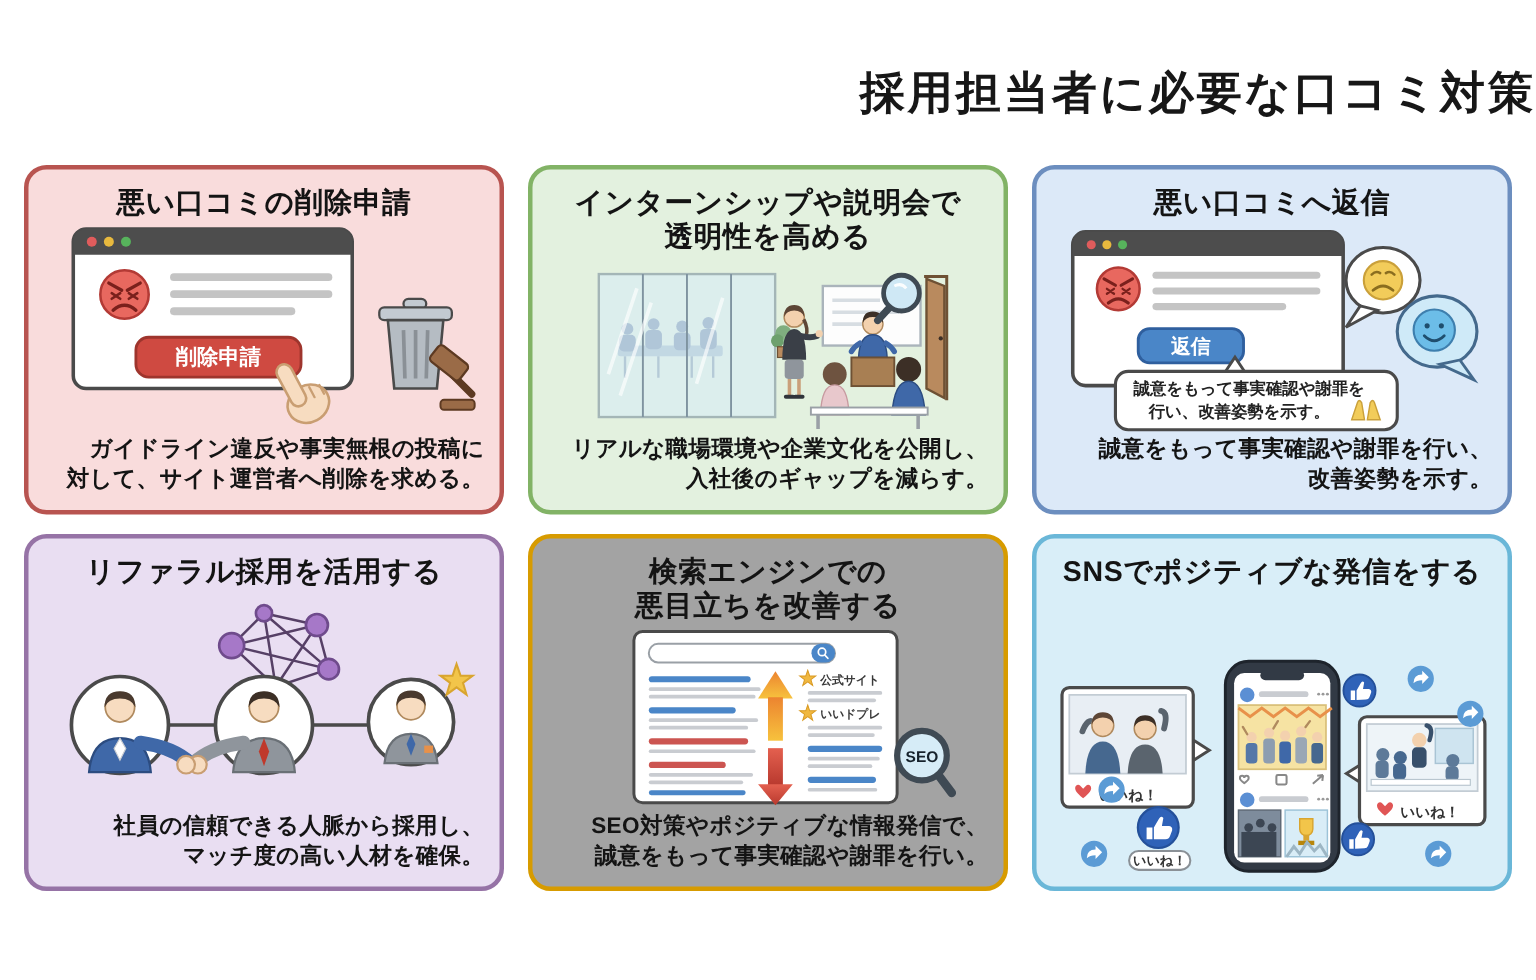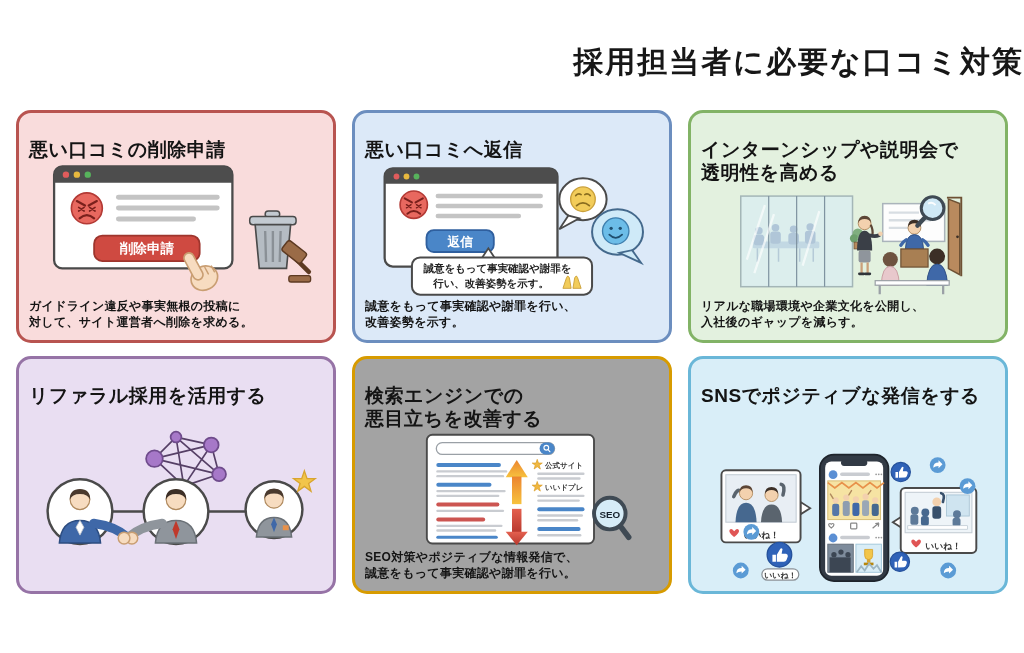--- a/index.html
+++ b/index.html
@@ -14,25 +14,25 @@
   .grid{
     position:absolute;left:16px;top:110px;width:992px;
     display:grid;grid-template-columns:320px 320px 320px;
     grid-template-rows:233px 238px;column-gap:16px;row-gap:13px;
   }
   .card{
     box-sizing:border-box;border:3px solid #888;border-radius:15px;
     padding:7px 10px 8px;display:flex;flex-direction:column;
   }
   .card-title{
-    margin:18px 0 0;font-size:19px;font-weight:bold;
+    margin:4px 0 0;text-align:center;font-size:19px;font-weight:bold;
     color:#141414;line-height:1.22;white-space:pre-line;letter-spacing:0.5px;
   }
   .card-desc{
-    margin:0 0 2px;text-align:left;font-size:12px;font-weight:bold;
+    margin:0 0 2px;text-align:right;font-size:15px;font-weight:bold;
     color:#141414;line-height:1.35;white-space:pre-line;letter-spacing:0.3px;
   }
   .card-illus{flex:1;min-height:0;display:flex;align-items:center;justify-content:flex-end;}
   .card-illus svg{width:100%;height:100%;}
   svg text{font-family:"Liberation Sans","DejaVu Sans",sans-serif;}
 </style>
 </head>
 <body style="background: rgb(255, 255, 255);">
 
 <h1 class="page-title">採用担当者に必要な口コミ対策</h1>
@@ -78,77 +78,20 @@
         </g>
         <g>
           <path d="M282,108 l14,14" stroke="#5d3a22" stroke-width="5" stroke-linecap="round"></path>
           <rect x="267" y="93" width="26" height="14" rx="3" transform="rotate(38 280 100)" fill="#9a6b47" stroke="#5d3a22" stroke-width="1.6"></rect>
           <rect x="274" y="126" width="24" height="7" rx="2.5" fill="#9a6b47" stroke="#5d3a22" stroke-width="1.4"></rect>
         </g>
       </svg>
     </div>
     <p class="card-desc">ガイドライン違反や事実無根の投稿に
 対して、サイト運営者へ削除を求める。</p>
-  </section>
-
-  <section class="card" style="border-color: rgb(108, 142, 191); background-color: rgb(220, 233, 248);">
-    <h2 class="card-title">悪い口コミへ返信</h2>
-    <div class="card-illus">
-      <svg viewBox="0 0 300 150" preserveAspectRatio="xMidYMid meet">
-        <g>
-          <rect x="10" y="8" width="190" height="108" rx="9" fill="#ffffff" stroke="#4a4a4a" stroke-width="2.5"></rect>
-          <path d="M10,25 v-8 a9,9 0 0 1 9,-9 h172 a9,9 0 0 1 9,9 v8 z" fill="#4d4d4d"></path>
-          <circle cx="23" cy="17" r="3.2" fill="#e05c5c"></circle>
-          <circle cx="34" cy="17" r="3.2" fill="#e8b93e"></circle>
-          <circle cx="45" cy="17" r="3.2" fill="#57b35c"></circle>
-        </g>
-        <g>
-          <circle cx="42" cy="48" r="15" fill="#e8685f" stroke="#b33a35" stroke-width="1.8"></circle>
-          <path d="M32,41 l8,4.5 M52,41 l-8,4.5" stroke="#7a201c" stroke-width="2.2" stroke-linecap="round" fill="none"></path>
-          <path d="M34,48 l5,3.5 M39,48 l-5,3.5 M45,48 l5,3.5 M50,48 l-5,3.5" stroke="#7a201c" stroke-width="1.6" stroke-linecap="round"></path>
-          <path d="M35,58 Q42,52 49,58" stroke="#7a201c" stroke-width="2.2" fill="none" stroke-linecap="round"></path>
-        </g>
-        <g>
-          <rect x="66" y="36" width="118" height="5" rx="2.5" fill="#c4c4c4"></rect>
-          <rect x="66" y="47" width="118" height="5" rx="2.5" fill="#c4c4c4"></rect>
-          <rect x="66" y="58" width="94" height="5" rx="2.5" fill="#c4c4c4"></rect>
-        </g>
-        <g>
-          <rect x="56" y="76" width="74" height="24" rx="8" fill="#4a86c8" stroke="#2f5f9e" stroke-width="2"></rect>
-          <text x="93" y="93" font-size="14" font-weight="bold" fill="#ffffff" text-anchor="middle">返信</text>
-        </g>
-        <g>
-          <polygon points="116,108 132,108 124,96" fill="#ffffff" stroke="#4a4a4a" stroke-width="2"></polygon>
-          <rect x="40" y="106" width="198" height="41" rx="9" fill="#ffffff" stroke="#4a4a4a" stroke-width="2.2"></rect>
-          <text x="134" y="122" font-size="11.5" font-weight="bold" fill="#222222" text-anchor="middle">誠意をもって事実確認や謝罪を</text>
-          <text x="127" y="138" font-size="11.5" font-weight="bold" fill="#222222" text-anchor="middle">行い、改善姿勢を示す。</text>
-          <g>
-            <path d="M206,140 l4,-12 q1,-3 3,0 l2,12 z" fill="#f2cc5a" stroke="#caa03a" stroke-width="1"></path>
-            <path d="M226,140 l-4,-12 q-1,-3 -3,0 l-2,12 z" fill="#f2cc5a" stroke="#caa03a" stroke-width="1"></path>
-          </g>
-        </g>
-        <g>
-          <ellipse cx="228" cy="42" rx="26" ry="23" fill="#ffffff" stroke="#4a4a4a" stroke-width="2.2"></ellipse>
-          <polygon points="212,60 202,75 224,63" fill="#ffffff" stroke="#4a4a4a" stroke-width="2"></polygon>
-          <circle cx="228" cy="42" r="13.5" fill="#f2cc5a" stroke="#caa03a" stroke-width="1.5"></circle>
-          <path d="M220,38 q3,-3 6,-1 M230,37 q3,-2 6,1" stroke="#8a6d1f" stroke-width="1.8" fill="none" stroke-linecap="round"></path>
-          <path d="M221,49 q7,-6 14,0" stroke="#8a6d1f" stroke-width="2" fill="none" stroke-linecap="round"></path>
-        </g>
-        <g>
-          <ellipse cx="266" cy="78" rx="28" ry="25" fill="#cfeaf8" stroke="#44698c" stroke-width="2.2"></ellipse>
-          <polygon points="282,98 292,112 268,101" fill="#cfeaf8" stroke="#44698c" stroke-width="2"></polygon>
-          <circle cx="264" cy="77" r="14.5" fill="#6cbde8" stroke="#3e7fae" stroke-width="1.5"></circle>
-          <circle cx="259" cy="74" r="1.8" fill="#1f4e6e"></circle>
-          <circle cx="269" cy="74" r="1.8" fill="#1f4e6e"></circle>
-          <path d="M257,81 q7,7 14,0" stroke="#1f4e6e" stroke-width="2" fill="none" stroke-linecap="round"></path>
-        </g>
-      </svg>
-    </div>
-    <p class="card-desc">誠意をもって事実確認や謝罪を行い、
-改善姿勢を示す。</p>
   </section>
 
   <section class="card" style="border-color: rgb(130, 179, 102); background-color: rgb(227, 241, 223);">
     <h2 class="card-title">インターンシップや説明会で
 透明性を高める</h2>
     <div class="card-illus">
       <svg viewBox="0 0 300 150" preserveAspectRatio="xMidYMid meet">
         <g>
           <rect x="24" y="76" width="88" height="9" rx="2" fill="#9fb6c4"></rect>
           <g fill="#6f87a6">
@@ -215,20 +158,77 @@
           <path d="M281,18 h19 v104" stroke="#6e5134" stroke-width="2.5" fill="none"></path>
           <polygon points="283,20 298,26 298,120 283,112" fill="#b98a5e" stroke="#6e5134" stroke-width="2"></polygon>
           <circle cx="295" cy="70" r="1.8" fill="#3c2f26"></circle>
         </g>
       </svg>
     </div>
     <p class="card-desc">リアルな職場環境や企業文化を公開し、
 入社後のギャップを減らす。</p>
   </section>
 
+  <section class="card" style="border-color: rgb(108, 142, 191); background-color: rgb(220, 233, 248);">
+    <h2 class="card-title">悪い口コミへ返信</h2>
+    <div class="card-illus">
+      <svg viewBox="0 0 300 150" preserveAspectRatio="xMidYMid meet">
+        <g>
+          <rect x="10" y="8" width="190" height="108" rx="9" fill="#ffffff" stroke="#4a4a4a" stroke-width="2.5"></rect>
+          <path d="M10,25 v-8 a9,9 0 0 1 9,-9 h172 a9,9 0 0 1 9,9 v8 z" fill="#4d4d4d"></path>
+          <circle cx="23" cy="17" r="3.2" fill="#e05c5c"></circle>
+          <circle cx="34" cy="17" r="3.2" fill="#e8b93e"></circle>
+          <circle cx="45" cy="17" r="3.2" fill="#57b35c"></circle>
+        </g>
+        <g>
+          <circle cx="42" cy="48" r="15" fill="#e8685f" stroke="#b33a35" stroke-width="1.8"></circle>
+          <path d="M32,41 l8,4.5 M52,41 l-8,4.5" stroke="#7a201c" stroke-width="2.2" stroke-linecap="round" fill="none"></path>
+          <path d="M34,48 l5,3.5 M39,48 l-5,3.5 M45,48 l5,3.5 M50,48 l-5,3.5" stroke="#7a201c" stroke-width="1.6" stroke-linecap="round"></path>
+          <path d="M35,58 Q42,52 49,58" stroke="#7a201c" stroke-width="2.2" fill="none" stroke-linecap="round"></path>
+        </g>
+        <g>
+          <rect x="66" y="36" width="118" height="5" rx="2.5" fill="#c4c4c4"></rect>
+          <rect x="66" y="47" width="118" height="5" rx="2.5" fill="#c4c4c4"></rect>
+          <rect x="66" y="58" width="94" height="5" rx="2.5" fill="#c4c4c4"></rect>
+        </g>
+        <g>
+          <rect x="56" y="76" width="74" height="24" rx="8" fill="#4a86c8" stroke="#2f5f9e" stroke-width="2"></rect>
+          <text x="93" y="93" font-size="14" font-weight="bold" fill="#ffffff" text-anchor="middle">返信</text>
+        </g>
+        <g>
+          <polygon points="116,108 132,108 124,96" fill="#ffffff" stroke="#4a4a4a" stroke-width="2"></polygon>
+          <rect x="40" y="106" width="198" height="41" rx="9" fill="#ffffff" stroke="#4a4a4a" stroke-width="2.2"></rect>
+          <text x="134" y="122" font-size="11.5" font-weight="bold" fill="#222222" text-anchor="middle">誠意をもって事実確認や謝罪を</text>
+          <text x="127" y="138" font-size="11.5" font-weight="bold" fill="#222222" text-anchor="middle">行い、改善姿勢を示す。</text>
+          <g>
+            <path d="M206,140 l4,-12 q1,-3 3,0 l2,12 z" fill="#f2cc5a" stroke="#caa03a" stroke-width="1"></path>
+            <path d="M226,140 l-4,-12 q-1,-3 -3,0 l-2,12 z" fill="#f2cc5a" stroke="#caa03a" stroke-width="1"></path>
+          </g>
+        </g>
+        <g>
+          <ellipse cx="228" cy="42" rx="26" ry="23" fill="#ffffff" stroke="#4a4a4a" stroke-width="2.2"></ellipse>
+          <polygon points="212,60 202,75 224,63" fill="#ffffff" stroke="#4a4a4a" stroke-width="2"></polygon>
+          <circle cx="228" cy="42" r="13.5" fill="#f2cc5a" stroke="#caa03a" stroke-width="1.5"></circle>
+          <path d="M220,38 q3,-3 6,-1 M230,37 q3,-2 6,1" stroke="#8a6d1f" stroke-width="1.8" fill="none" stroke-linecap="round"></path>
+          <path d="M221,49 q7,-6 14,0" stroke="#8a6d1f" stroke-width="2" fill="none" stroke-linecap="round"></path>
+        </g>
+        <g>
+          <ellipse cx="266" cy="78" rx="28" ry="25" fill="#cfeaf8" stroke="#44698c" stroke-width="2.2"></ellipse>
+          <polygon points="282,98 292,112 268,101" fill="#cfeaf8" stroke="#44698c" stroke-width="2"></polygon>
+          <circle cx="264" cy="77" r="14.5" fill="#6cbde8" stroke="#3e7fae" stroke-width="1.5"></circle>
+          <circle cx="259" cy="74" r="1.8" fill="#1f4e6e"></circle>
+          <circle cx="269" cy="74" r="1.8" fill="#1f4e6e"></circle>
+          <path d="M257,81 q7,7 14,0" stroke="#1f4e6e" stroke-width="2" fill="none" stroke-linecap="round"></path>
+        </g>
+      </svg>
+    </div>
+    <p class="card-desc">誠意をもって事実確認や謝罪を行い、
+改善姿勢を示す。</p>
+  </section>
+
   <section class="card" style="border-color: rgb(150, 115, 166); background-color: rgb(233, 222, 242);">
     <h2 class="card-title">リファラル採用を活用する</h2>
     <div class="card-illus">
       <svg viewBox="0 0 300 150" preserveAspectRatio="xMidYMid meet">
         <g>
           <g stroke="#564066" stroke-width="1.7">
             <path d="M150,16 L186,24 M150,16 L128,38 M150,16 L194,54 M150,16 L158,66 M186,24 L128,38 M186,24 L194,54 M186,24 L158,66 M128,38 L194,54 M128,38 L158,66 M194,54 L158,66"></path>
           </g>
           <circle cx="150" cy="16" r="5.5" fill="#a678c8" stroke="#6f4b8c" stroke-width="1.8"></circle>
           <circle cx="186" cy="24" r="7.5" fill="#a678c8" stroke="#6f4b8c" stroke-width="1.8"></circle>
@@ -263,20 +263,22 @@
           <path d="M240,79 q0,-10.5 10,-10.5 q10,0 10,10.5 q-2.5,-5.5 -10,-5.5 q-7.5,0 -10,5.5 z" fill="#4a3a2e"></path>
           <path d="M232,118 q2,-20 18,-20 q16,0 18,20 z" fill="#8f959c" stroke="#6a7076" stroke-width="1.5"></path>
           <polygon points="250,98 247,105 250,113 253,105" fill="#3f68a8"></polygon>
           <rect x="259" y="106" width="6" height="5" fill="#e8914a"></rect>
         </g>
         <g transform="translate(281,62) scale(2.3)">
           <polygon points="0,-5 1.18,-1.55 4.76,-1.55 1.9,0.6 2.94,4.05 0,1.9 -2.94,4.05 -1.9,0.6 -4.76,-1.55 -1.18,-1.55" fill="#f2c54a" stroke="#d9a52f" stroke-width="0.6"></polygon>
         </g>
       </svg>
     </div>
+    <p class="card-desc">社員の信頼できる人脈から採用し、
+マッチ度の高い人材を確保。</p>
   </section>
 
   <section class="card" style="border-color: rgb(215, 155, 0); background-color: #a3a3a3;">
     <h2 class="card-title">検索エンジンでの
 悪目立ちを改善する</h2>
     <div class="card-illus">
       <svg viewBox="0 0 300 150" preserveAspectRatio="xMidYMid meet">
         <defs>
           <linearGradient id="g-up" x1="0" y1="1" x2="0" y2="0">
             <stop offset="0" stop-color="#f7c23d"></stop>

